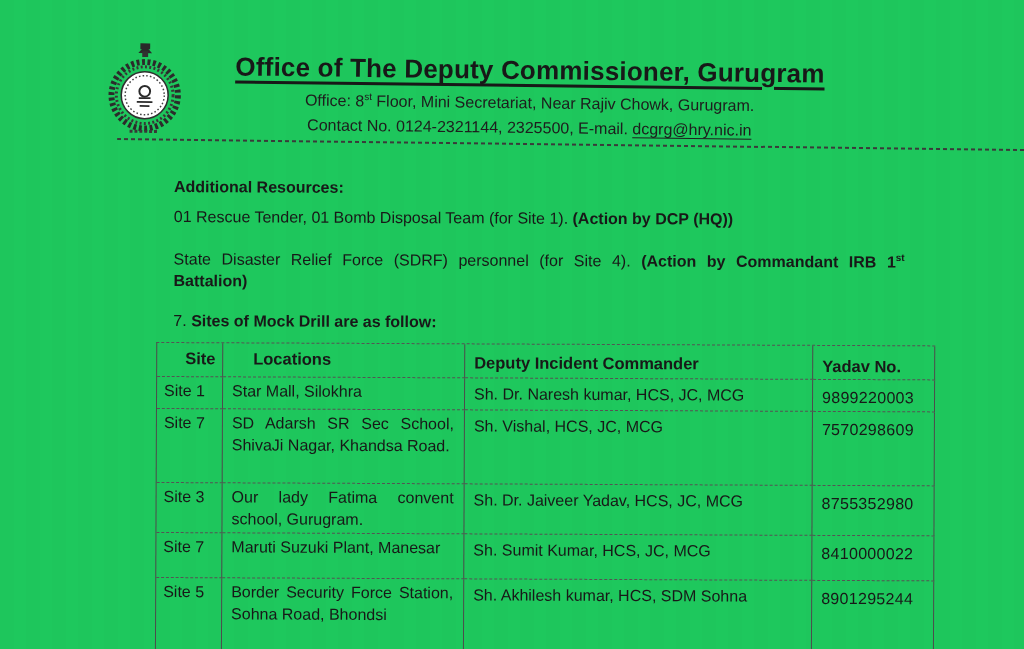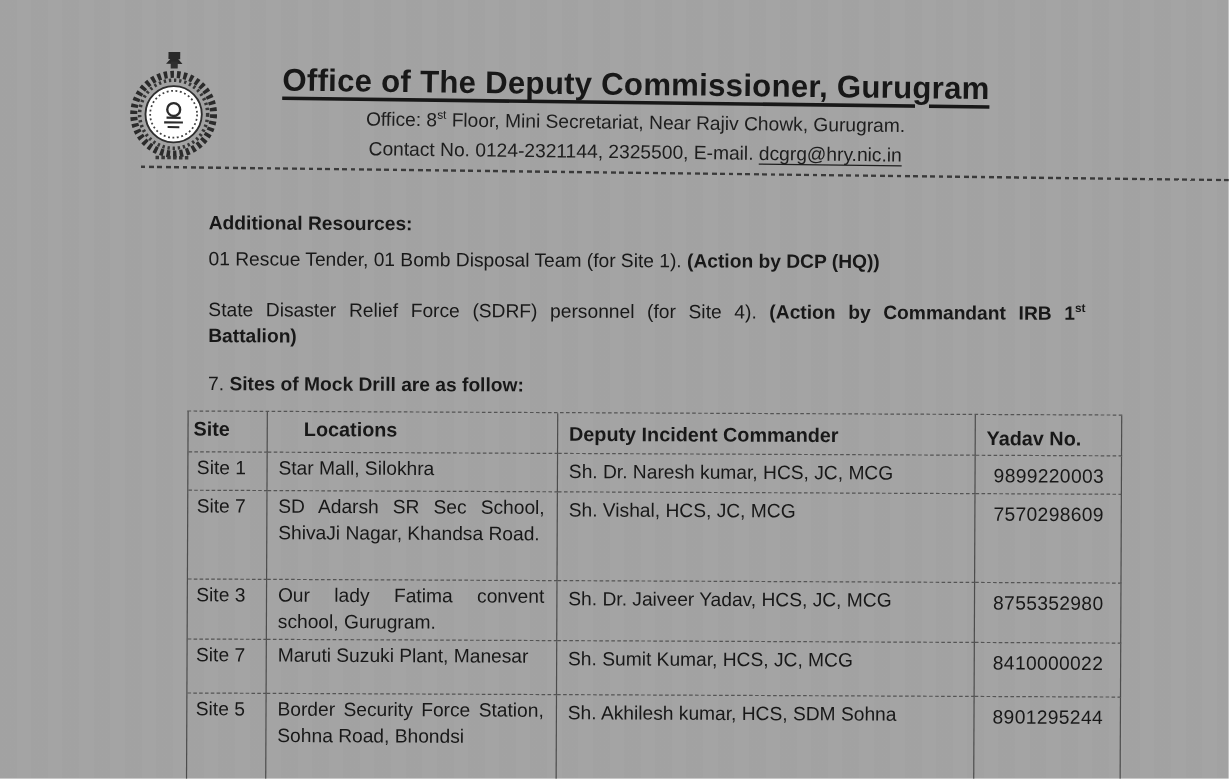--- a/index.html
+++ b/index.html
@@ -6,21 +6,21 @@
   html, body {
     width: 1024px; height: 649px;
     background: #ffffff;
     font-family: "Liberation Sans", sans-serif;
     color: #1c1c1c;
     overflow: hidden;
   }
   #page {
     position: relative;
     width: 1024px; height: 649px;
-    background: #a3a3a3;
+    background: #22c55e;
     filter: blur(0.3px) contrast(1.04);
   }
   
   #page::before {
     content: "";
     position: absolute; inset: 0;
     background: repeating-linear-gradient(to right,
       rgba(0,0,0,0.013) 0 14px, rgba(0,0,0,0) 14px 26px);
     pointer-events: none;
   }
@@ -83,28 +83,28 @@
     border-bottom: 1.4px dashed #565656;
     vertical-align: top;
     font-weight: normal;
     text-align: left;
     padding: 3px 8px 2px 9px;
     font-size: 16px; line-height: 22px;
     overflow: hidden;
   }
   thead th { font-weight: bold; font-size: 16.5px; padding-top: 4px; }
   thead tr { height: 31px; }
-  th.site-h { padding-left: 4px; }
+  th.site-h { padding-left: 28px; }
   th.loc-h  { padding-left: 30px; }
   th.cmd-h  { padding-top: 7px; }
   th.mob-h  { padding-top: 9px; }
   td.site { padding-left: 7px; white-space: nowrap; margin-left: 12px; }
   td.loc  { text-align: justify; padding-right: 10px; }
   td.cmd  { padding-top: 5px; }
-  td.mob  { padding-top: 7px; letter-spacing: 0.3px; text-align: center; }
+  td.mob  { padding-top: 7px; letter-spacing: 0.3px; }
   tr.r1 { height: 25px; }
   tr.r2 { height: 74px; }
   tr.r3 { height: 47px; }
   tr.r4 { height: 45px; }
   tr.r5 { height: 78px; }
 </style>
 </head>
 <body>
 
 <div id="page">

